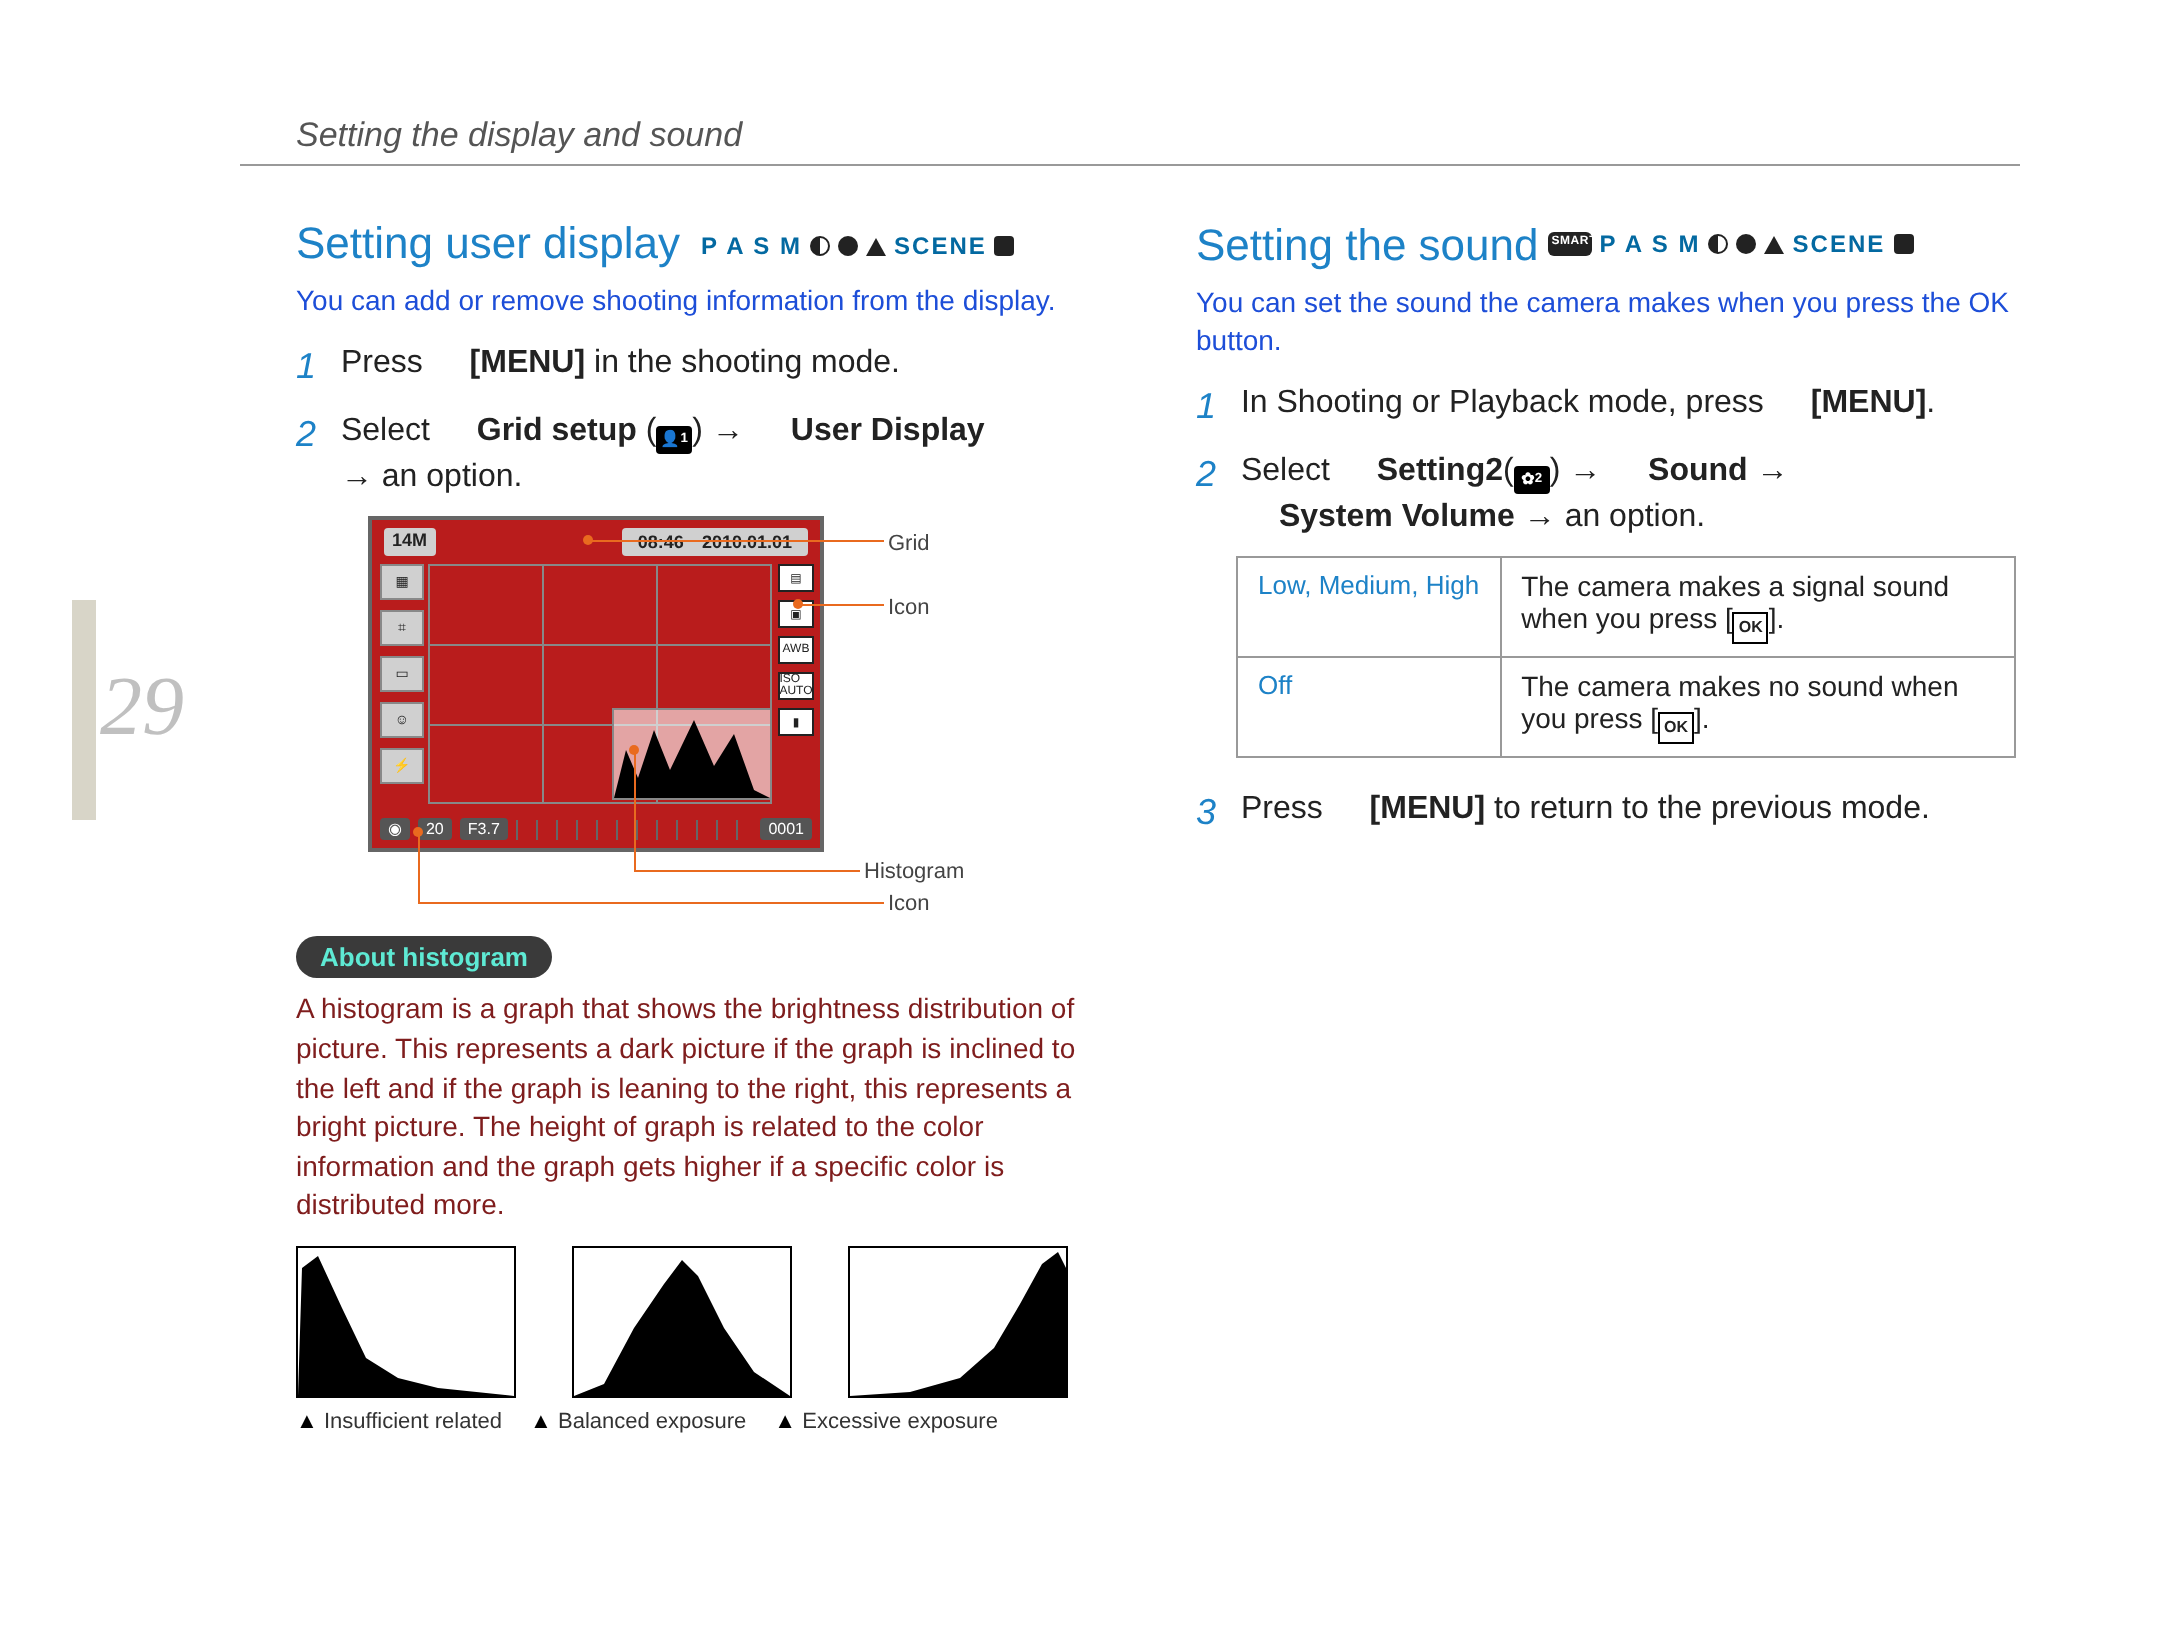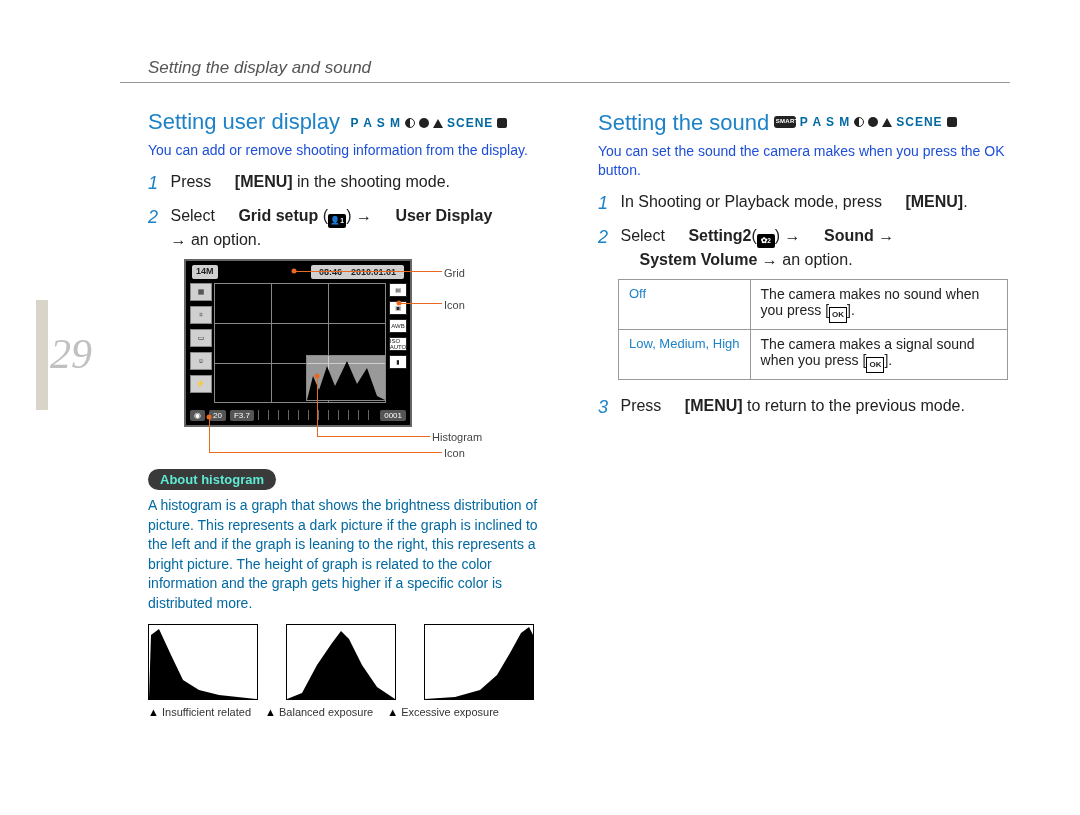--- a/index.html
+++ b/index.html
@@ -145,21 +145,21 @@
     flex-direction:column;
   }
   .figure-area {
     position: relative;
     margin: 8px 0 14px 36px;
     height: 190px;
   }
   .lcd {
     width: 228px;
     height: 168px;
-    background: #000000;
+    background: #b91c1c;
     border: 2px solid #666;
     box-sizing: border-box;
     padding: 4px 22px 22px 16px;
     position: relative;
   }
   .lcd-grid {
     position:absolute;
     left:28px; top:22px;
     width:170px; height:118px;
     border:1px solid #888;
@@ -225,21 +225,21 @@
   }
   .about-pill {
     display:inline-block;
     background:#3a3a3a;color:#5eead4;
     font-size:13px;font-weight:bold;
     border-radius:11px;
     padding:3px 12px;
     margin-top:2px;
   }
   .about-text{
-    font-size:14px;line-height:1.4;color:#0369a1;margin-top:6px;
+    font-size:14px;line-height:1.4;color:#7f1d1d;margin-top:6px;
   }
   .hist-row{
     display:flex;gap:28px;margin-top:10px;margin-left:0;
   }
   .hist-row .mini-hist{ width:108px;height:74px;border:1.5px solid #000; }
   .hist-labels{
     display:flex;gap:14px;font-size:11px;color:#333;margin-top:6px;
   }
   .hist-labels span::before{
     content:"▲ ";
@@ -420,31 +420,31 @@
       <div class="step">
         <span class="stepnum">2</span>
         <span class="body">
           <span>Select </span><b>Setting2</b>(<span class="inline-icon">✿<sub>2</sub></span>)<span> → </span><b>Sound</b><span> → </span><br><b>System Volume</b><span> → an option.</span>
         </span>
       </div>
 
       <table class="sound-table">
         <tbody>
             <tr>
+          <td class="key">Low, Medium, High</td>
+          <td>
+            <span>The camera makes a signal sound when you press [</span><span class="ok-icon">OK</span><span>].</span>
+          </td>
+        </tr>
+        <tr>
           <td class="key">Off</td>
           <td>
             <span>The camera makes no sound when you press [</span><span class="ok-icon">OK</span><span>].</span>
           </td>
         </tr>
-        <tr>
-          <td class="key">Low, Medium, High</td>
-          <td>
-            <span>The camera makes a signal sound when you press [</span><span class="ok-icon">OK</span><span>].</span>
-          </td>
-        </tr>
       </tbody>
         </table>
 
       <div class="step">
         <span class="stepnum">3</span>
         <span class="body">
           <span>Press </span><b>[MENU]</b><span> to return to the previous mode.</span>
         </span>
       </div>
     </div>

